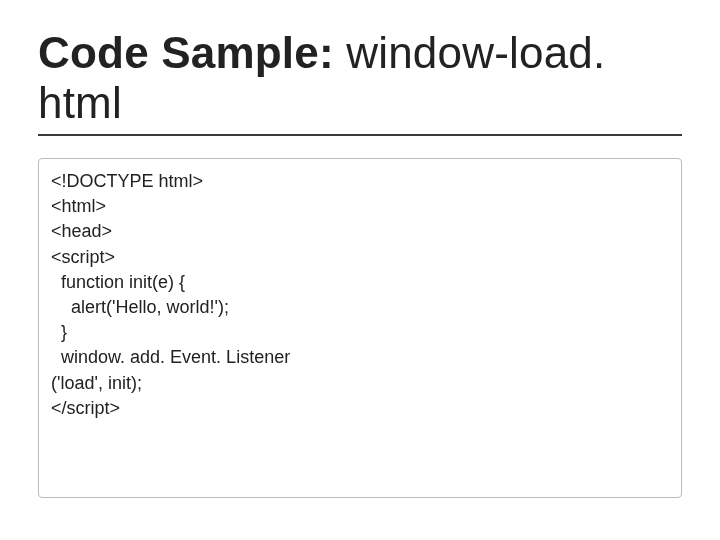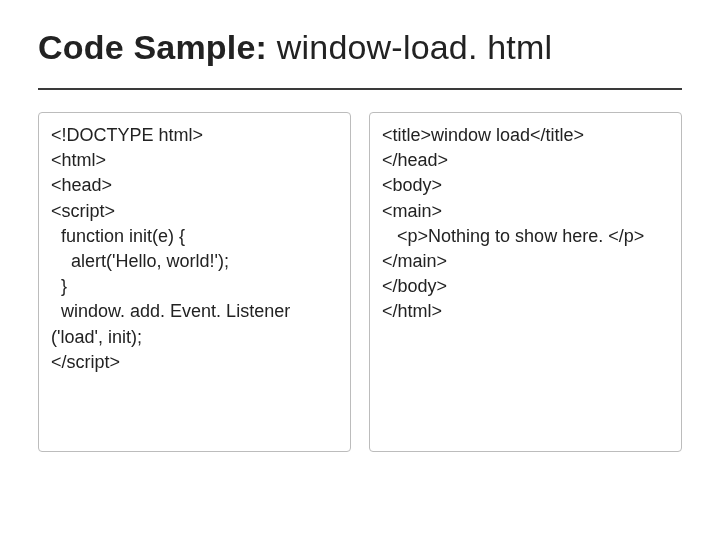--- a/index.html
+++ b/index.html
@@ -4,24 +4,24 @@
 <style>
   * { margin: 0; padding: 0; box-sizing: border-box; }
   html, body { width: 720px; height: 540px; background: #ffffff; font-family: Arial, Helvetica, sans-serif; }
   .slide {
     width: 720px;
     height: 540px;
     padding: 28px 38px 0 38px;
     position: relative;
   }
   .title {
-    font-size: 34px;
+    font-size: 44px;
     color: #222;
     border-bottom: 2px solid #3a3a3a;
-    padding-bottom: 21px;
+    padding-bottom: 6px;
     margin-bottom: 22px;
     letter-spacing: 0.2px;
   }
   .title .bold { font-weight: 700; }
   .title .rest { font-weight: 400; }
   .columns {
     display: flex;
     gap: 18px;
   }
   .codebox {
@@ -51,22 +51,14 @@
     <div class="codebox">&lt;!DOCTYPE html&gt;
 &lt;html&gt;
 &lt;head&gt;
 &lt;script&gt;
   function init(e) {
     alert('Hello, world!');
   }
   window. add. Event. Listener
 ('load', init);
 &lt;/script&gt;</div>
-    <div class="codebox right">&lt;title&gt;window load&lt;/title&gt;
-&lt;/head&gt;
-&lt;body&gt;
-&lt;main&gt;
-   &lt;p&gt;Nothing to show here. &lt;/p&gt;
-&lt;/main&gt;
-&lt;/body&gt;
-&lt;/html&gt;</div>
   </div>
 </div>
 
 </body></html>

